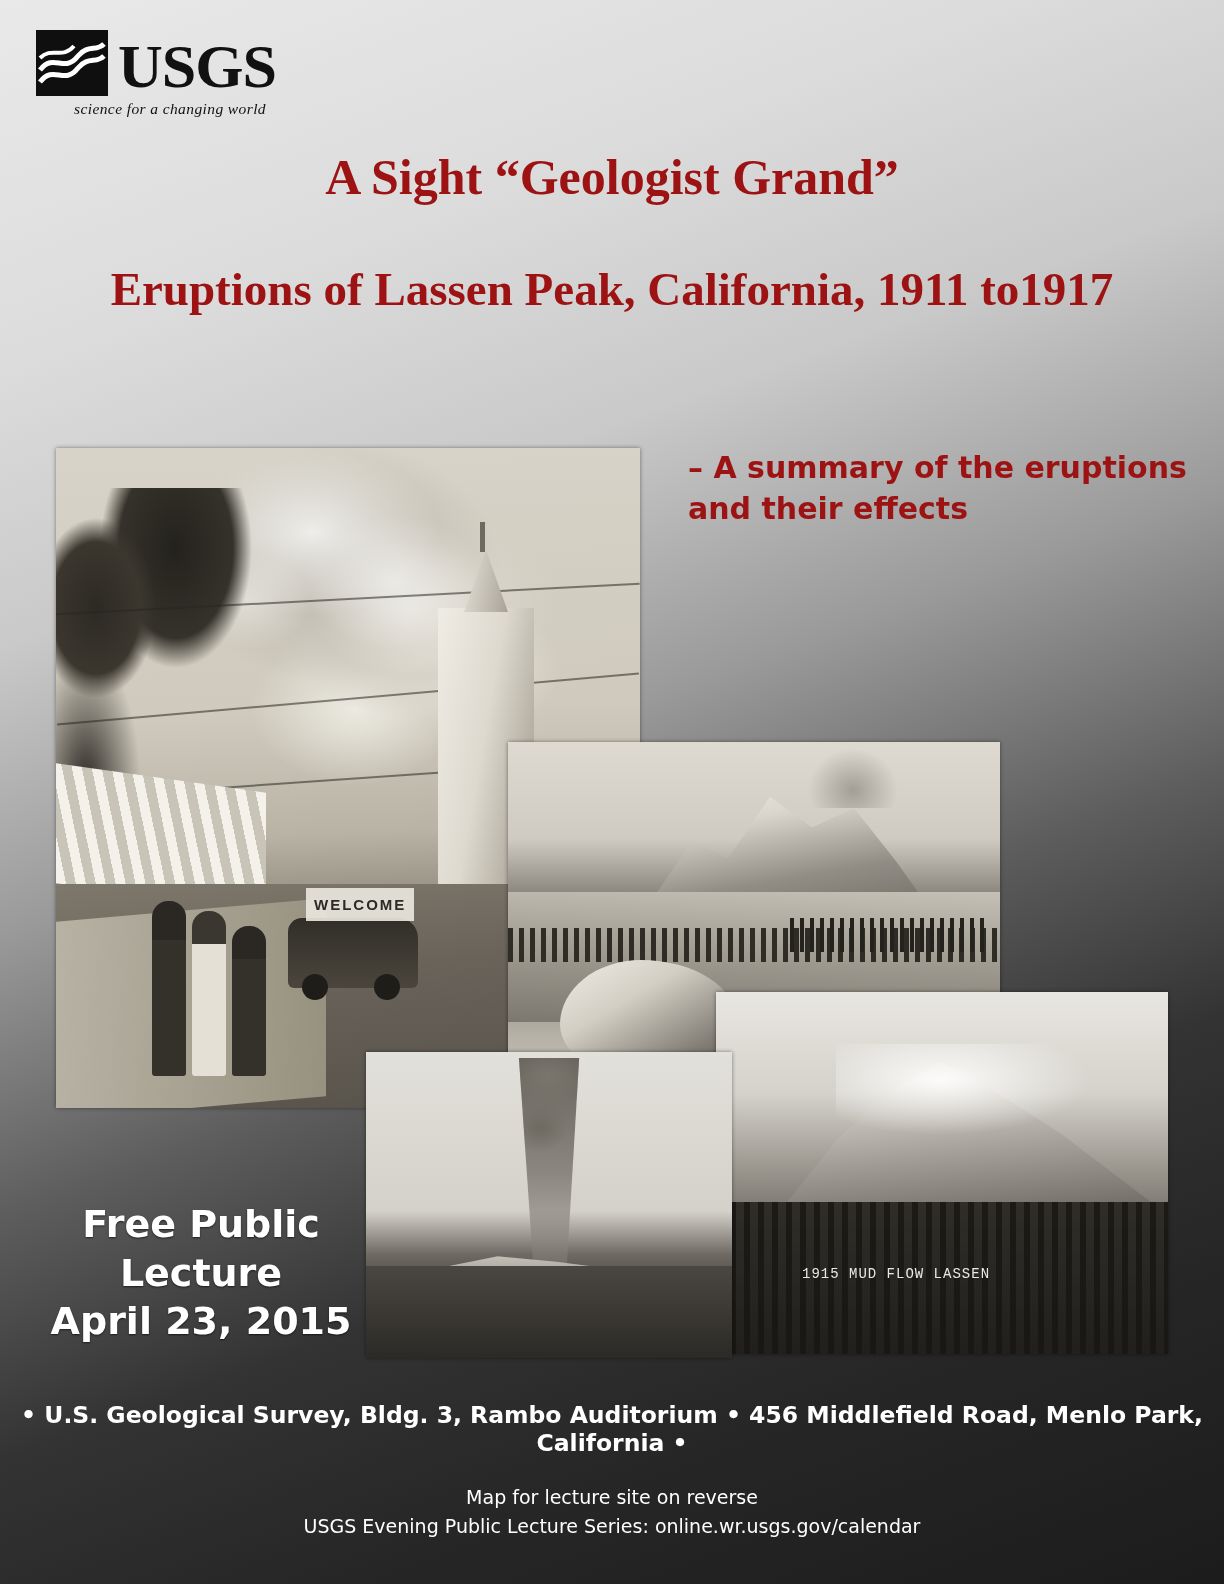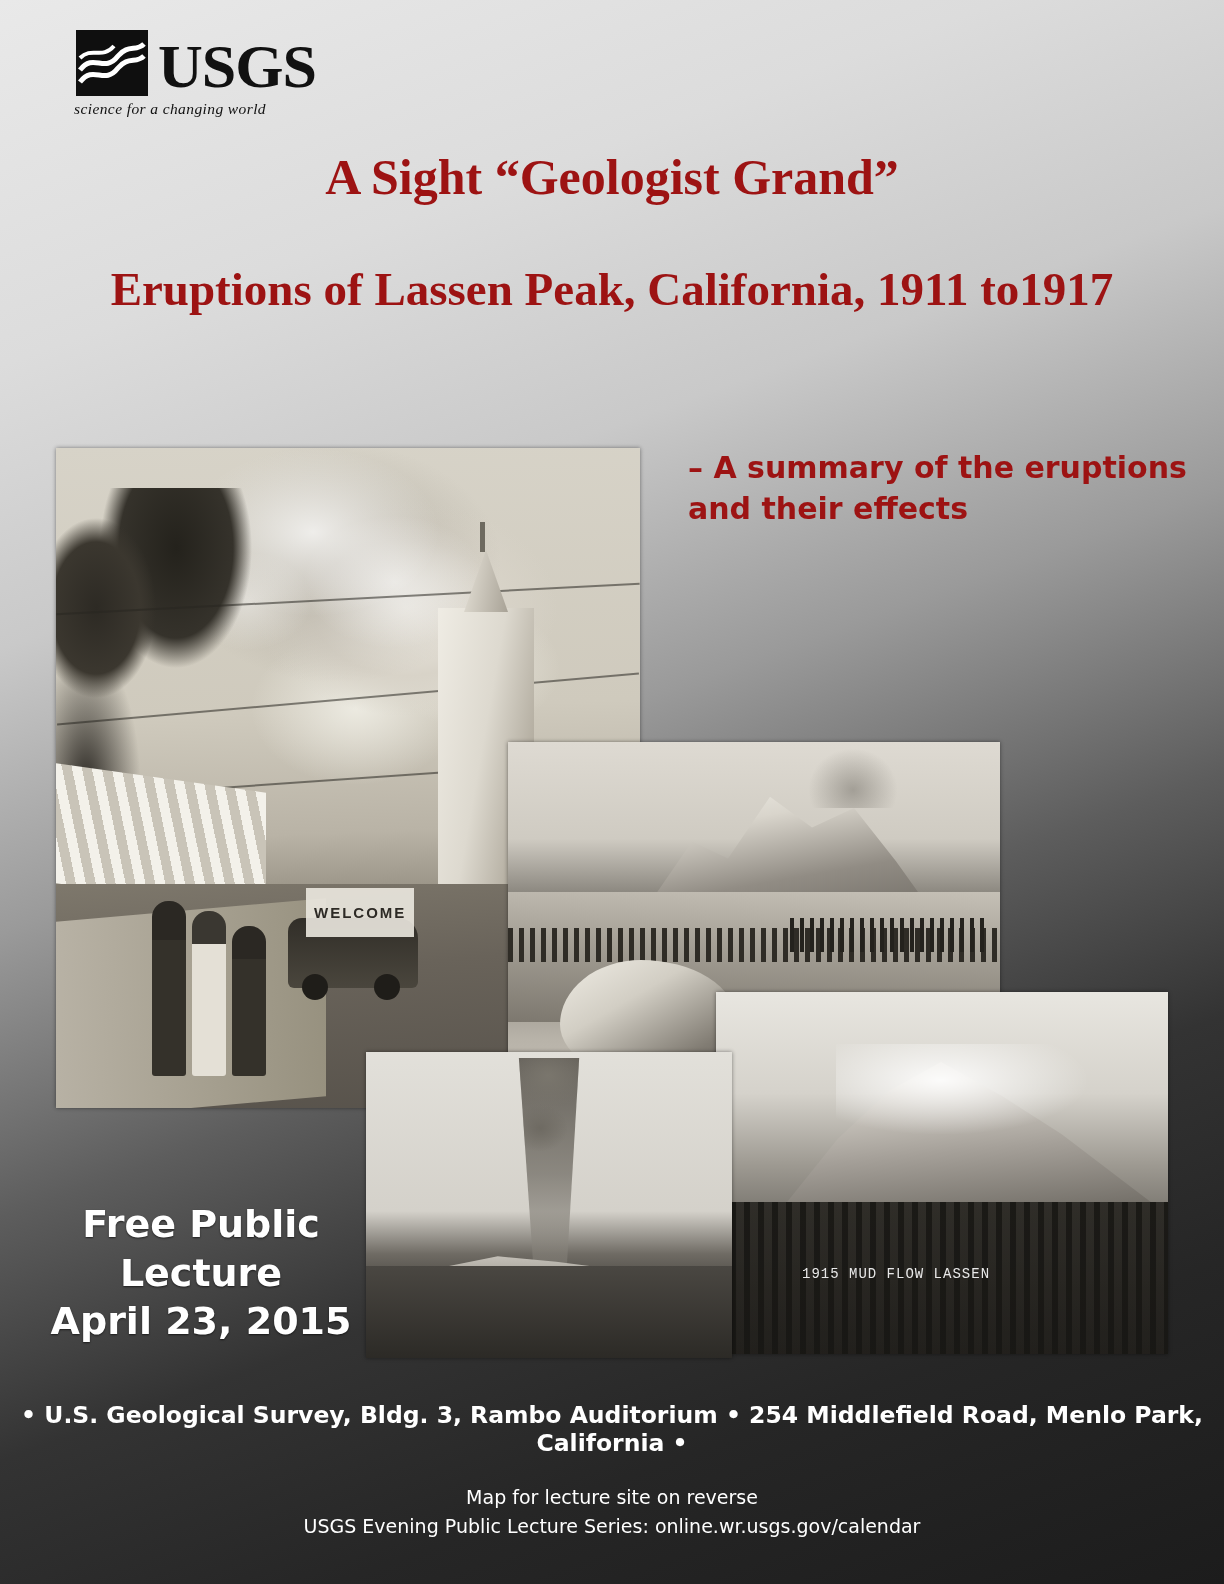--- a/index.html
+++ b/index.html
@@ -23,21 +23,20 @@
   .logo-block {
     position: absolute;
     left: 36px;
     top: 30px;
     width: 300px;
   }
   .logo-row {
     display: flex;
     align-items: flex-end;
     gap: 10px;
-    margin-left: 40px;
   }
   .logo-mark {
     width: 72px;
     height: 66px;
     background: #0f0f0f;
     position: relative;
     overflow: hidden;
   }
   .logo-mark svg { display: block; }
   .logo-text {
@@ -195,21 +194,21 @@
   #photo-town .car:after{
     content:""; position:absolute; left:14px; bottom:-12px; width:26px; height:26px;
     border-radius:50%; background:#1f1d19; box-shadow: 72px 0 0 #1f1d19;
   }
   #photo-town .welcome {
     position: absolute; left: 250px; top: 440px;
     font-family: "Liberation Sans", sans-serif;
     font-weight: bold; font-size: 15px; color: #2d2a25;
     letter-spacing: 2px;
     background: rgba(235,232,223,0.9);
-    padding: 16px 8px;
+    padding: 8px 8px;
   }
   #photo-town .wire {
     position: absolute; left: 0; width: 100%; height: 2px;
     background: rgba(40,38,33,0.55);
   }
   
   #photo-peak {
     left: 508px;
     top: 742px;
     width: 492px;
@@ -397,18 +396,18 @@
     <div class="shore"></div>
     <div class="lake"></div>
   </div>
 
   <div class="lecture">
     <div>Free Public Lecture</div>
     <div>April 23, 2015</div>
   </div>
 
   <div class="footer">
-    <div class="venue">• U.S. Geological Survey, Bldg. 3, Rambo Auditorium • 254 Middlefield Road, Menlo Park, California •</div>
+    <div class="venue">• U.S. Geological Survey, Bldg. 3, Rambo Auditorium • 456 Middlefield Road, Menlo Park, California •</div>
     <div class="series">Map for lecture site on reverse</div>
     <div class="series">USGS Evening Public Lecture Series: online.wr.usgs.gov/calendar</div>
   </div>
 
 </div>
 
 </body></html>

